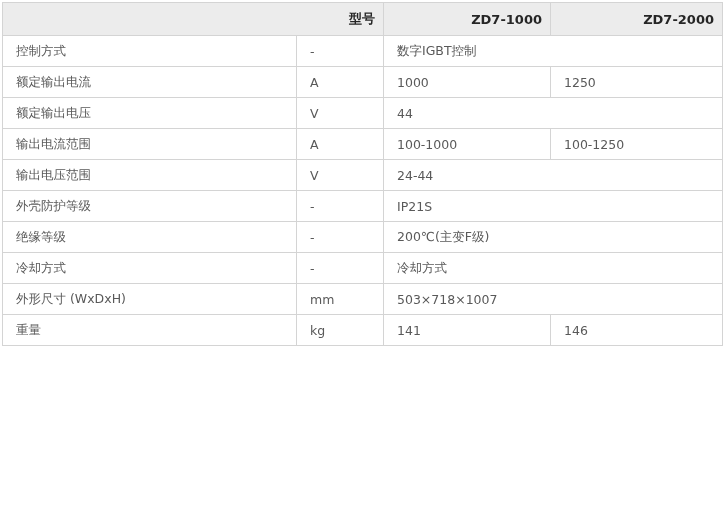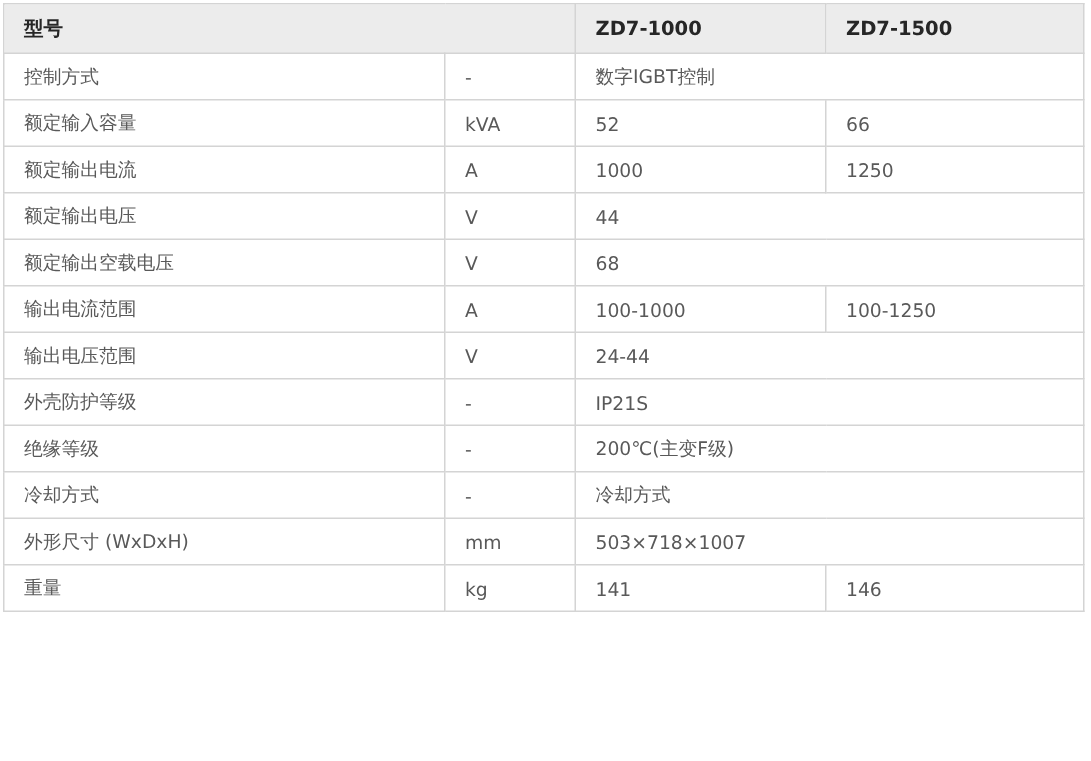--- a/index.html
+++ b/index.html
@@ -40,20 +40,21 @@
     text-align:left;
     vertical-align:middle;
     font-weight:normal;
   }
   table.spec thead th{
     background:var(--header-bg);
     color:var(--header-text);
     font-weight:bold;
     font-size:13px;
     height:33px;
+    text-align:right;
   }
   table.spec tbody td{
     height:31px;
   }
   col.c-label{width:294px;}
   col.c-unit{width:87px;}
   col.c-v1{width:167px;}
   col.c-v2{width:172px;}
 </style>
 </head>
@@ -64,50 +65,39 @@
     <colgroup>
       <col class="c-label">
         <col class="c-unit">
         <col class="c-v1">
         <col class="c-v2">
     </colgroup>
     <thead>
       <tr>
         <th colspan="2">型号</th>
         <th>ZD7-1000</th>
-        <th>ZD7-1500</th>
+        <th>ZD7-2000</th>
       </tr>
     </thead>
     <tbody id="spec-body">
         <tr>
           <td>控制方式</td>
           <td>-</td>
           <td colspan="2">数字IGBT控制</td>
-        </tr>
-        <tr>
-          <td>额定输入容量</td>
-          <td>kVA</td>
-          <td>52</td>
-          <td>66</td>
         </tr>
         <tr>
           <td>额定输出电流</td>
           <td>A</td>
           <td>1000</td>
           <td>1250</td>
         </tr>
         <tr>
           <td>额定输出电压</td>
           <td>V</td>
           <td colspan="2">44</td>
-        </tr>
-        <tr>
-          <td>额定输出空载电压</td>
-          <td>V</td>
-          <td colspan="2">68</td>
         </tr>
         <tr>
           <td>输出电流范围</td>
           <td>A</td>
           <td>100-1000</td>
           <td>100-1250</td>
         </tr>
         <tr>
           <td>输出电压范围</td>
           <td>V</td>

